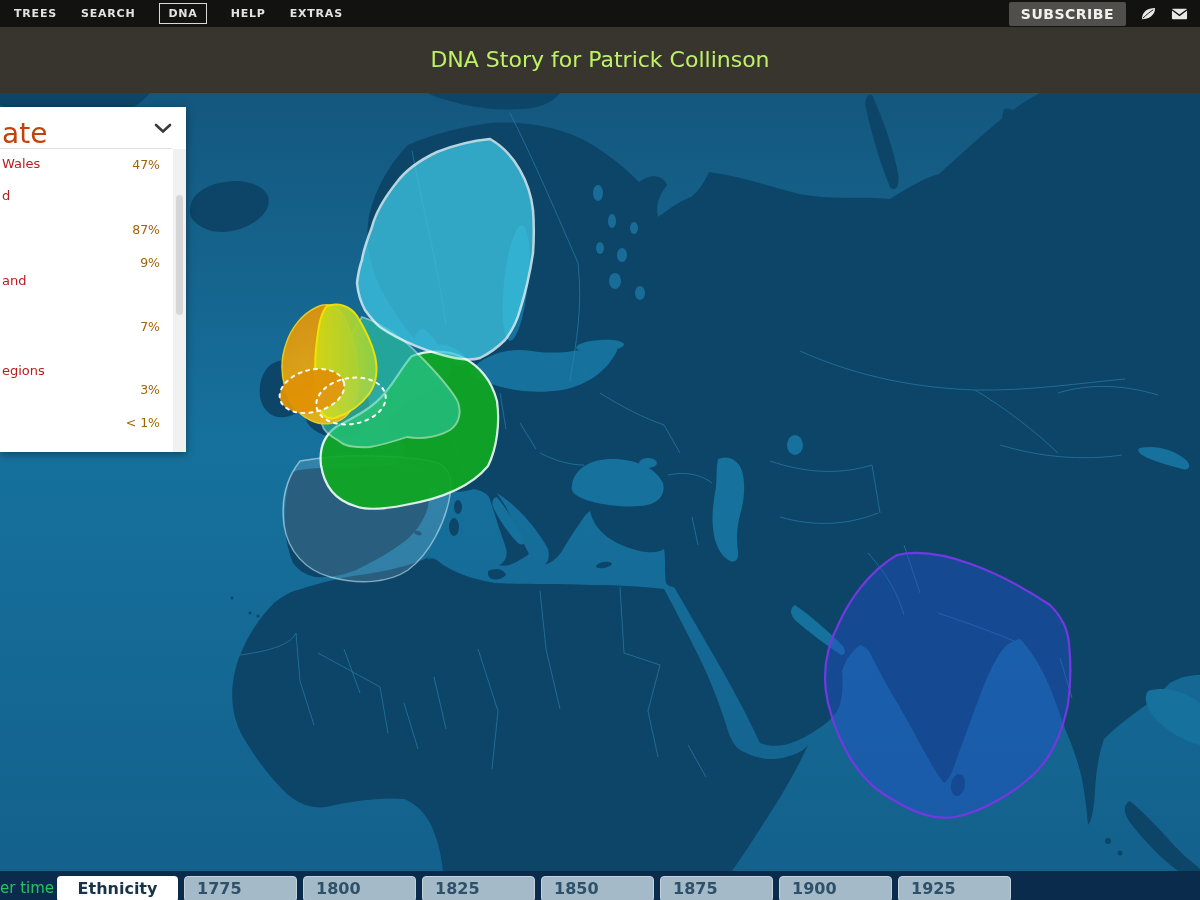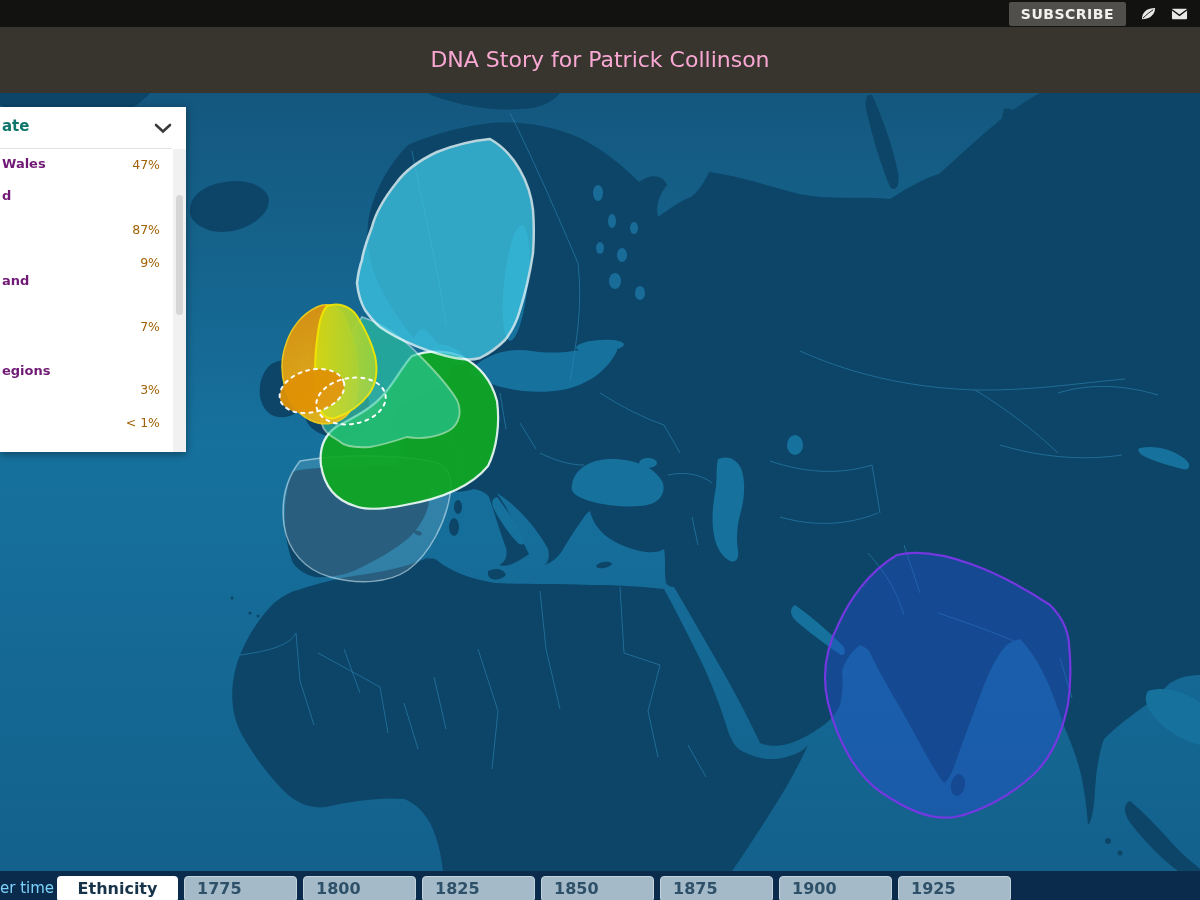--- a/index.html
+++ b/index.html
@@ -9,54 +9,61 @@
     display:flex;align-items:center;z-index:50;}
   .topnav .navitems{display:flex;align-items:center;gap:24px;padding-left:14px;}
   .navitem{color:#e3e3e1;font-size:11px;font-weight:bold;letter-spacing:.8px;cursor:pointer;}
   .navitem.boxed{border:1px solid #d8d8d8;padding:3px 8px;}
   .topnav .right{margin-left:auto;display:flex;align-items:center;gap:14px;padding-right:12px;}
   .subscribe{background:#514f4b;color:#f2f1ef;font-size:14px;font-weight:bold;
     letter-spacing:.5px;padding:4px 12px;border-radius:2px;cursor:pointer;}
   .navicon{width:17px;height:15px;display:block;cursor:pointer;}
   
   .titlebar{position:absolute;left:0;top:27px;width:1200px;height:66px;background:#38342e;z-index:40;}
-  .titlebar .t{color:#f9a8d4;font-size:22px;text-align:center;line-height:66px;border-radius:17px;}
+  .titlebar .t{color:#bef264;font-size:22px;text-align:center;line-height:66px;border-radius:17px;}
   
   .mapwrap{position:absolute;left:0;top:93px;width:1200px;height:778px;z-index:1;}
   
   .panel{position:absolute;left:0;top:107px;width:186px;height:345px;background:#ffffff;
     box-shadow:0 2px 8px rgba(0,0,0,.4);z-index:30;}
-  .panel .ptitle{position:absolute;left:2px;top:10px;font-size:15px;font-weight:700;color:#0f766e;}
+  .panel .ptitle{position:absolute;left:2px;top:10px;font-size:28px;font-weight:400;color:#c2410c;}
   .panel .chev{position:absolute;right:14px;top:16px;width:18px;height:11px;cursor:pointer;}
   .panel .pdivider{position:absolute;left:0;top:41px;width:172px;height:1px;background:#e2e2e2;}
   .panel .scrolltrack{position:absolute;right:0;top:42px;bottom:0;width:13px;background:#f1f1f1;cursor:pointer;}
   .panel .scrollthumb{position:absolute;right:3px;top:46px;width:7px;height:120px;background:#d6d6d6;border-radius:4px;}
   .prow{position:absolute;left:0;width:160px;height:17px;font-size:13px;cursor:pointer;}
-  .prow .lab{position:absolute;left:2px;top:0;color:#701a75;font-weight:700;white-space:nowrap;}
+  .prow .lab{position:absolute;left:2px;top:0;color:#b91c1c;font-weight:400;white-space:nowrap;}
   .prow .pct{position:absolute;right:-135px;top:1px;width:130px;text-align:right;color:#a16207;
     font-size:12.5px;font-weight:normal;}
   
   .prow{width:160px;} .prow .pct{right:0;}
   .r0{top:49px}.r1{top:81px}.r2{top:114px}.r3{top:147px}.r4{top:166px}
   .r5{top:211px}.r6{top:256px}.r7{top:274px}.r8{top:307px}
   
   .timebar{position:absolute;left:0;top:871px;width:1200px;height:29px;background:#0b2b4c;z-index:45;}
-  .timelabel{position:absolute;left:0;top:8px;color:#7dd3fc;font-size:15px;white-space:nowrap;text-align:center;}
+  .timelabel{position:absolute;left:0;top:8px;color:#22c55e;font-size:15px;white-space:nowrap;text-align:center;}
   .tab{position:absolute;top:5px;height:26px;border-radius:4px;box-sizing:border-box;
     font-size:16px;font-weight:bold;cursor:pointer;}
   .tab-eth{left:57px;width:121px;background:#ffffff;color:#17344a;text-align:center;line-height:25px;}
   .tab-year{background:#a4bac8;border:1px solid #c3d3dc;color:#2e5068;line-height:23px;padding-left:12px;}
   .ty0{left:184px;width:113px}.ty1{left:303px;width:113px}.ty2{left:422px;width:113px}
   .ty3{left:541px;width:113px}.ty4{left:660px;width:113px}.ty5{left:779px;width:113px}
   .ty6{left:898px;width:113px}
 </style>
 </head>
 <body>
 
 <div class="topnav">
+  <div class="navitems">
+    <span class="navitem">TREES</span>
+    <span class="navitem">SEARCH</span>
+    <span class="navitem boxed">DNA</span>
+    <span class="navitem">HELP</span>
+    <span class="navitem">EXTRAS</span>
+  </div>
   <div class="right">
     <span class="subscribe">SUBSCRIBE</span>
     <svg class="navicon" viewBox="0 0 18 16">
       <path d="M2,14 C2,6 8,2 16,2 C16,10 9,14 2,14 Z" fill="#e8e8e6"></path>
       <path d="M3,13 C7,9 11,6 14,4" stroke="#121210" stroke-width="1" fill="none"></path>
     </svg>
     <svg class="navicon" viewBox="0 0 18 14">
       <rect x="1" y="2" width="16" height="11" rx="1" fill="#e8e8e6"></rect>
       <path d="M1,3 L9,9 L17,3" stroke="#121210" stroke-width="1.4" fill="none"></path>
     </svg>

